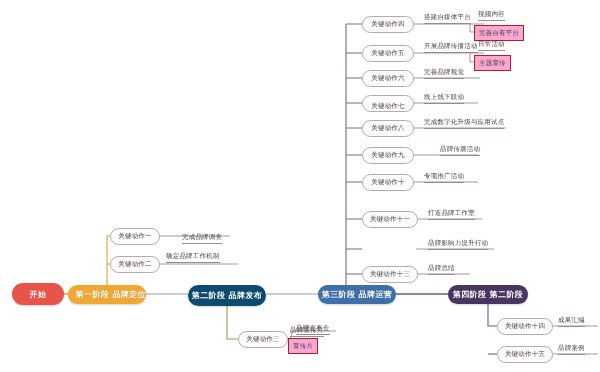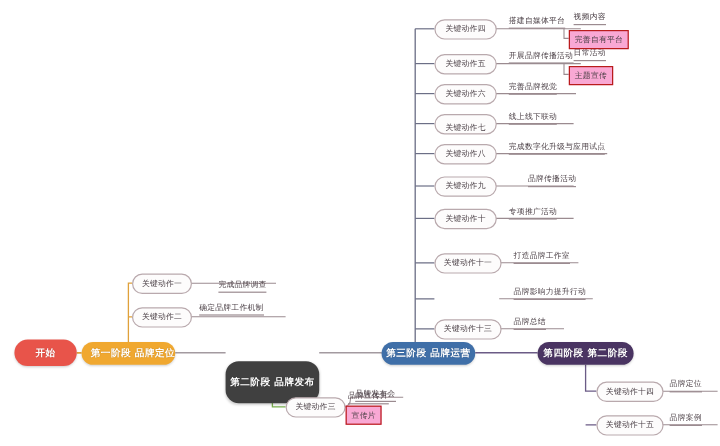--- a/index.html
+++ b/index.html
@@ -125,21 +125,21 @@
   </svg>
 
   <div class="stage start" style="left:12px;top:283px;width:52px;height:22px;background:#e8544a;">
     <span>开始</span>
   </div>
 
   <div class="stage" style="left:68px;top:285px;width:78px;height:19px;background:#f0a830;justify-content:flex-end;">
     <span>第一阶段 品牌定位</span>
   </div>
 
-  <div class="stage" style="left:188px;top:285px;width:78px;height:35px;background:#404040;margin-top:16px;">
+  <div class="stage" style="left:188px;top:285px;width:78px;height:21px;background:#0c4a6e;">
     <span>第二阶段 品牌发布</span>
   </div>
 
   <div class="stage" style="left:318px;top:285px;width:78px;height:19px;background:#3f6fa8;">
     <span>第三阶段 品牌运营</span>
   </div>
 
   <div class="stage" style="left:448px;top:285px;width:80px;height:19px;background:#4a3462;">
     <span>第四阶段 第二阶段</span>
   </div>
@@ -193,21 +193,21 @@
   <div class="tlabel" style="left:424px;top:13px;">搭建自媒体平台</div>
   <div class="tlabel" style="left:424px;top:42px;">开展品牌传播活动</div>
   <div class="tlabel" style="left:424px;top:68px;">完善品牌视觉</div>
   <div class="tlabel" style="left:424px;top:93px;">线上线下联动</div>
   <div class="tlabel" style="left:424px;top:118px;">完成数字化升级与应用试点</div>
   <div class="tlabel" style="left:424px;top:145px;margin-left:16px;">品牌传播活动</div>
   <div class="tlabel" style="left:424px;top:172px;">专项推广活动</div>
   <div class="tlabel" style="left:428px;top:209px;">打造品牌工作室</div>
   <div class="tlabel" style="left:428px;top:239px;">品牌影响力提升行动</div>
   <div class="tlabel" style="left:428px;top:264px;">品牌总结</div>
-  <div class="tlabel" style="left:558px;top:316px;">品牌定位</div>
+  <div class="tlabel" style="left:558px;top:316px;">成果汇编</div>
   <div class="tlabel" style="left:558px;top:344px;">品牌案例</div>
 
   <div class="tlabel" style="left:478px;top:10px;">视频内容</div>
   <div class="tlabel" style="left:478px;top:40px;">日常活动</div>
   <div class="tlabel" style="left:290px;top:326px;">品牌宣传片</div>
 
   <div class="boxleaf" style="left:474px;top:25px;">
     <span>完善自有平台</span>
     </div>
   <div class="boxleaf" style="left:474px;top:55px;">

